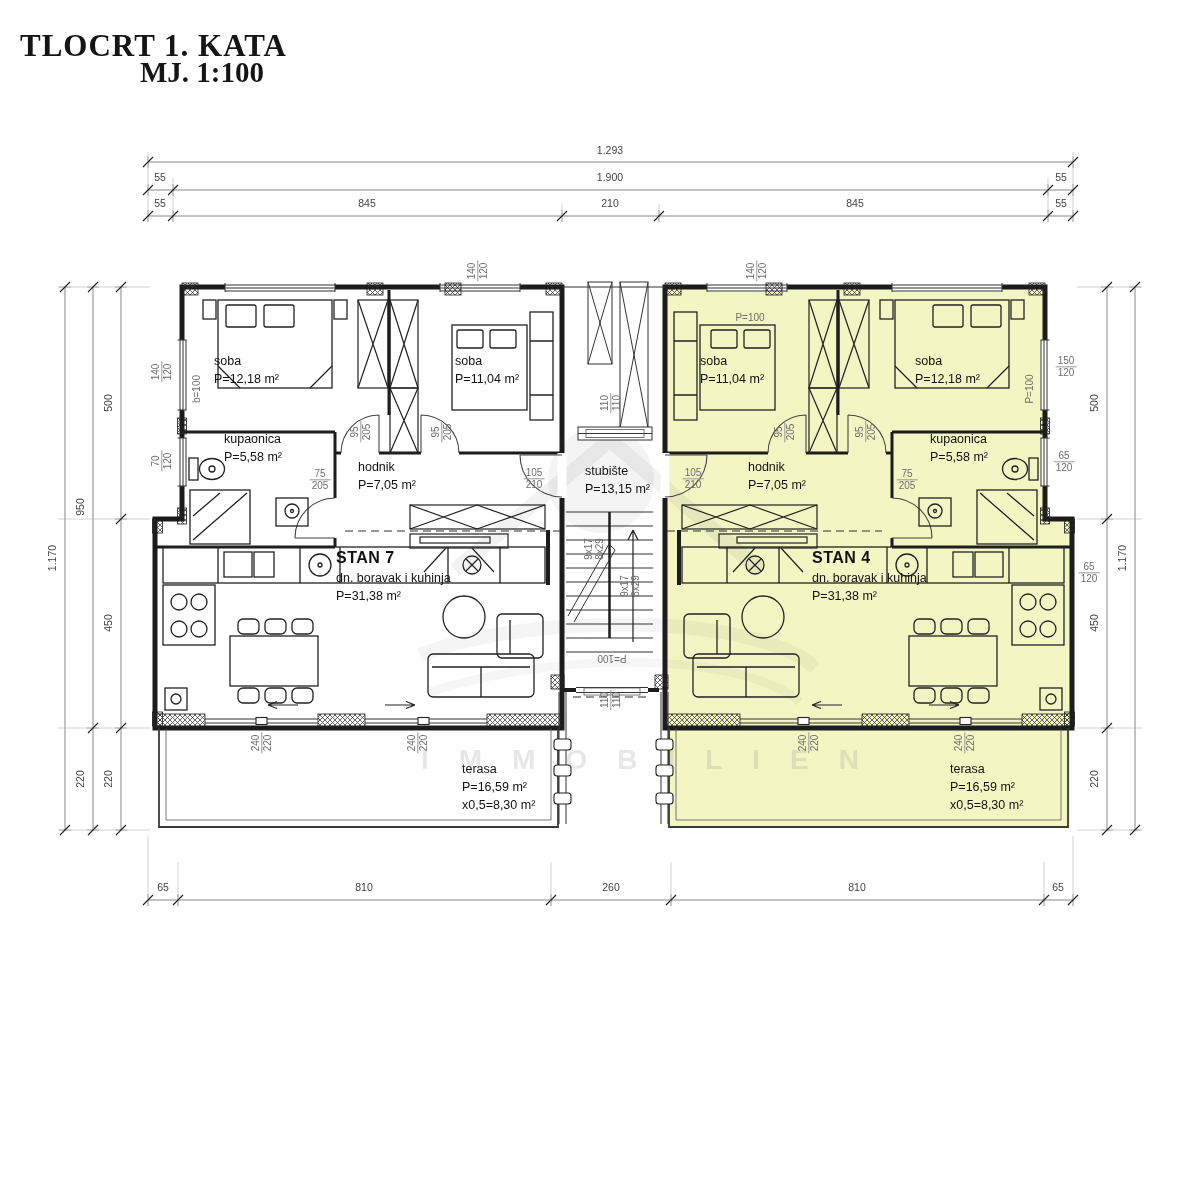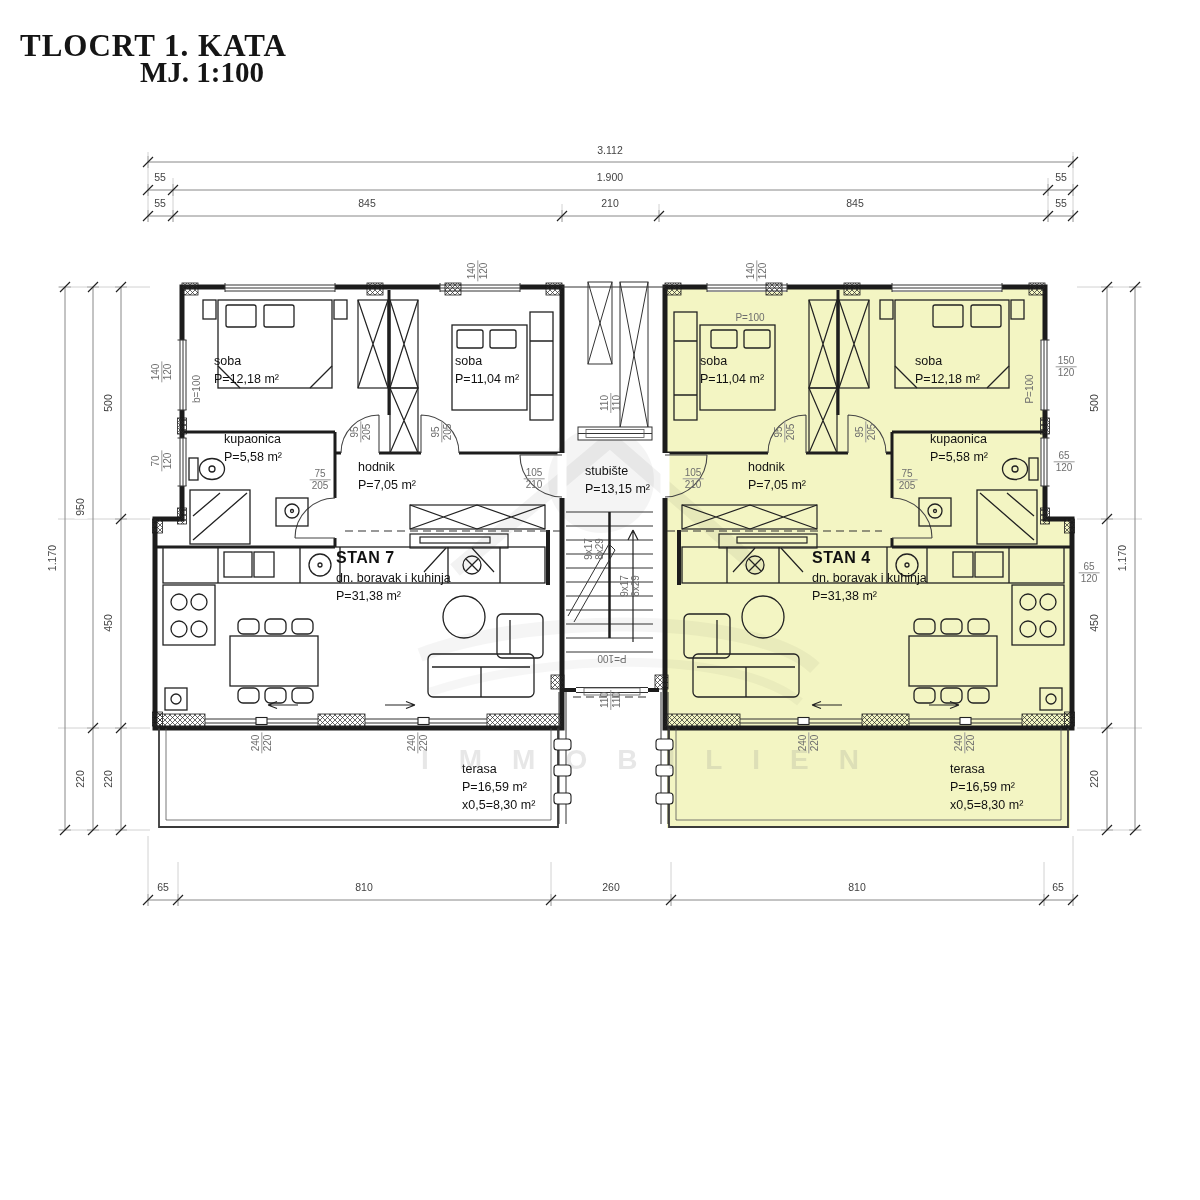--- a/index.html
+++ b/index.html
@@ -249,21 +249,21 @@
     <path d="M609.5,512 V638" stroke="#1c1c1c" stroke-width="2.5" fill="none"></path>
     <path class="w12" d="M633,642 V530 M633,530 l-5,10 M633,530 l5,10"></path>
     <path class="w1" d="M568,616 L609,544 M574,622 L615,550 M609,544 L615,550"></path>
     <path class="dash" d="M345,531 H560 M667,531 H882 M573,697 H651"></path>
   </g>
 </svg>
 
 <div class="title1">TLOCRT 1. KATA</div>
 <div class="title2">MJ. 1:100</div>
 
-<div class="lbl dim c" style="left:610px;top:151px">3.112</div>
+<div class="lbl dim c" style="left:610px;top:151px">1.293</div>
 <div class="lbl dim c" style="left:160px;top:178px">55</div>
 <div class="lbl dim c" style="left:610px;top:178px">1.900</div>
 <div class="lbl dim c" style="left:1061px;top:178px">55</div>
 <div class="lbl dim c" style="left:160px;top:204px">55</div>
 <div class="lbl dim c" style="left:367px;top:204px">845</div>
 <div class="lbl dim c" style="left:610px;top:204px">210</div>
 <div class="lbl dim c" style="left:855px;top:204px">845</div>
 <div class="lbl dim c" style="left:1061px;top:204px">55</div>
 
 <div class="lbl dim c" style="left:163px;top:888px">65</div>

